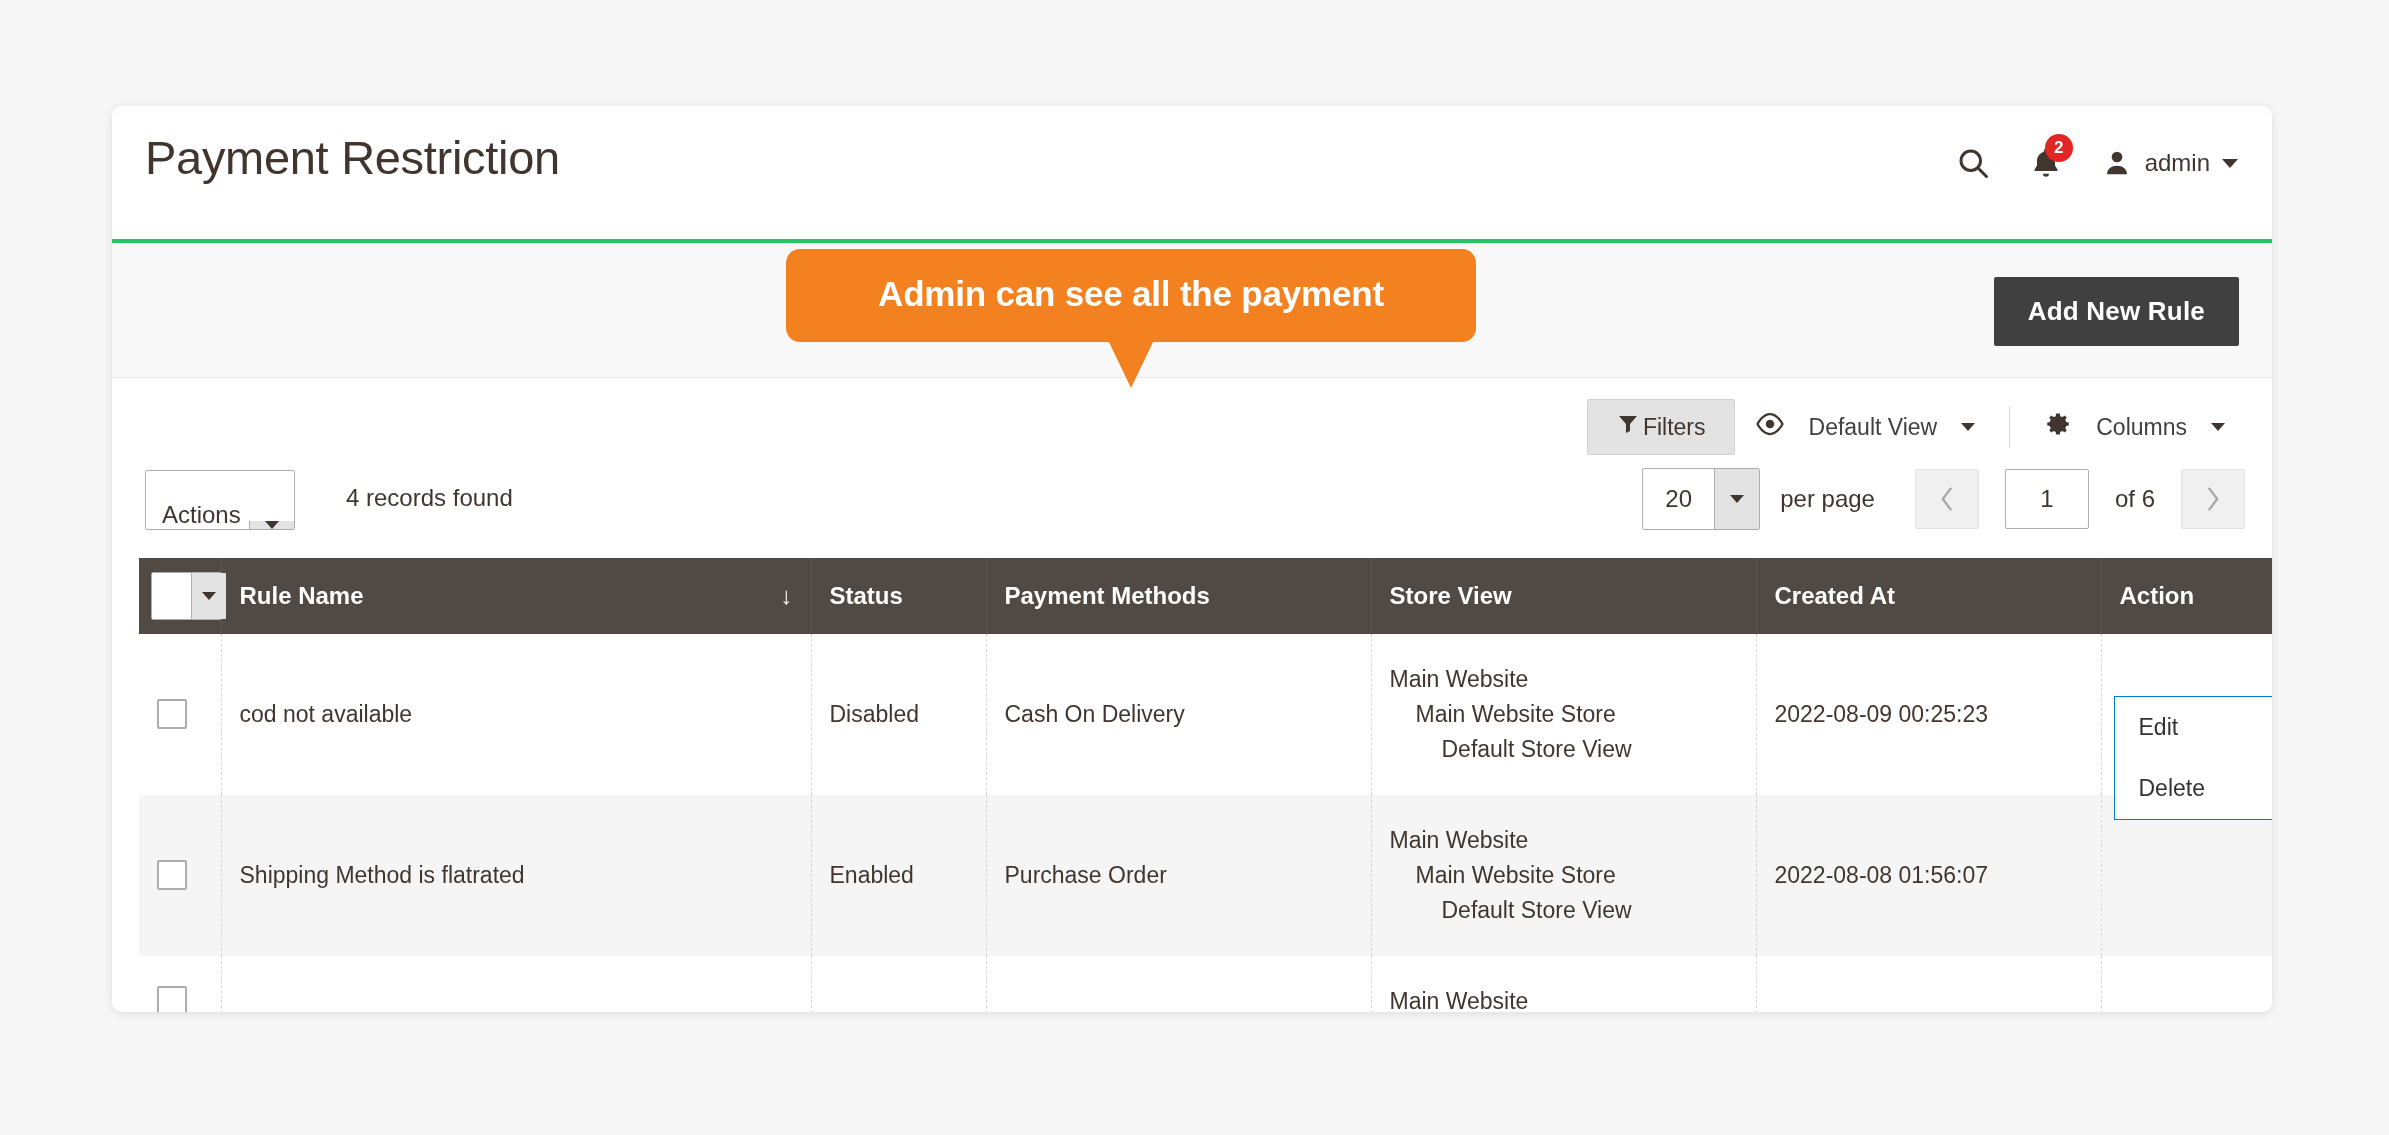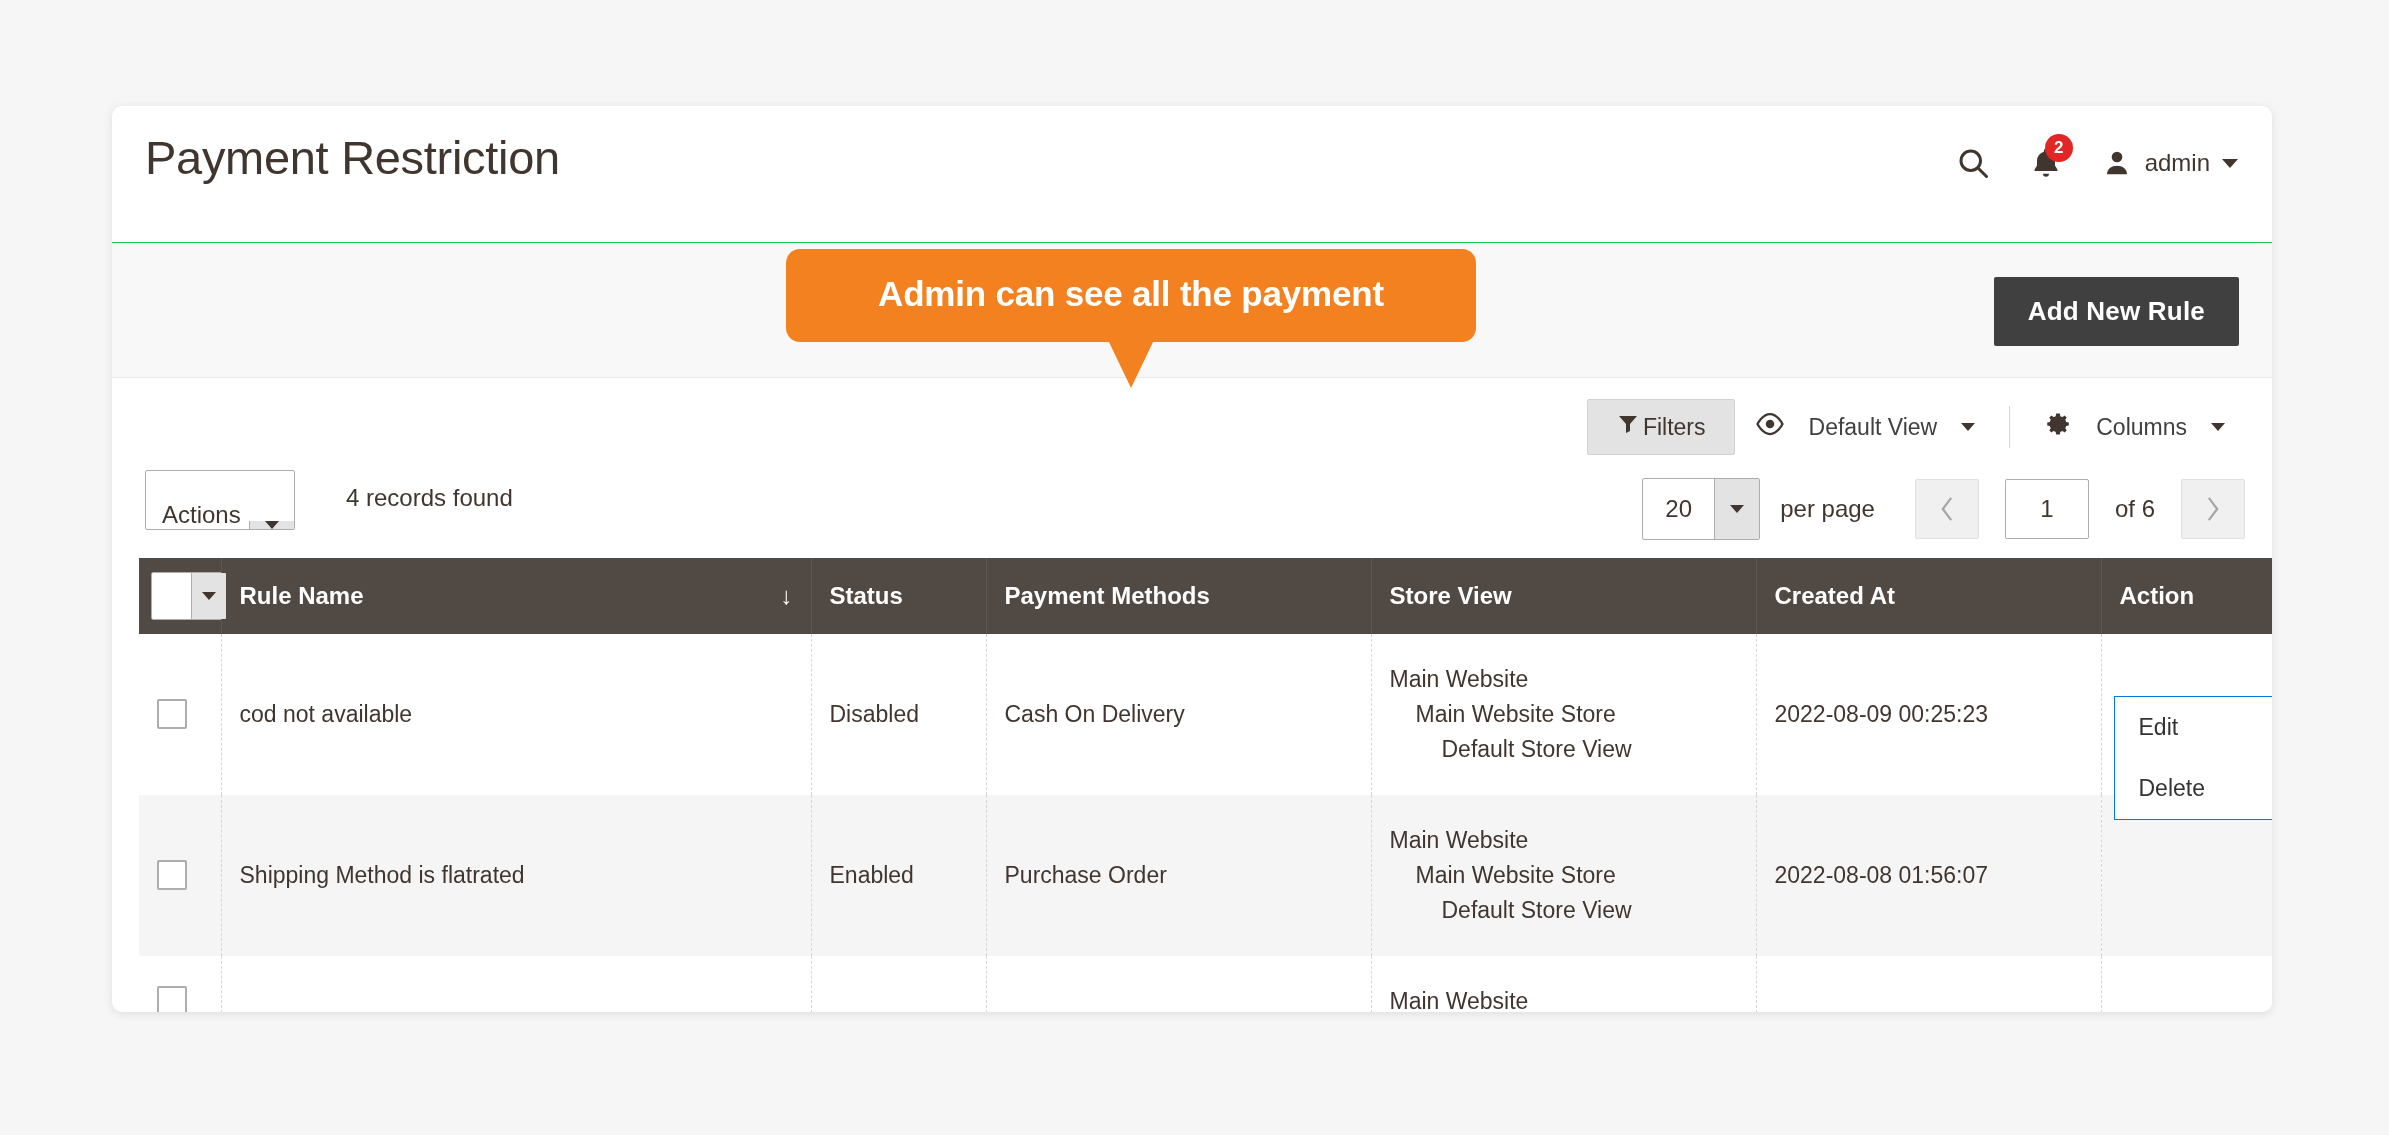--- a/index.html
+++ b/index.html
@@ -33,21 +33,21 @@
     background: #ffffff;
     border-radius: 10px;
     box-shadow: 0 2px 10px rgba(0,0,0,0.10);
     overflow: hidden;
   }
 
   
   .page-header {
     position: relative;
     height: 137px;
-    border-bottom: 1px solid #22c55e;
+    border-bottom: 4px solid #22c55e;
     box-sizing: border-box;
   }
   .page-title {
     position: absolute;
     left: 33px;
     top: 24px;
     font-size: 47px;
     font-weight: 400;
     color: #41362f;
     letter-spacing: -0.3px;
@@ -229,21 +229,21 @@
     position: absolute;
     left: 234px;
     top: 30px;
     font-size: 24px;
     color: #41362f;
   }
 
   .pager {
     position: absolute;
     right: 27px;
-    top: 24px;
+    top: 14px;
     display: flex;
     align-items: center;
     gap: 0;
   }
   .perpage-select {
     display: flex;
     align-items: stretch;
     border: 1px solid #adadad;
     border-radius: 2px;
     height: 60px;

